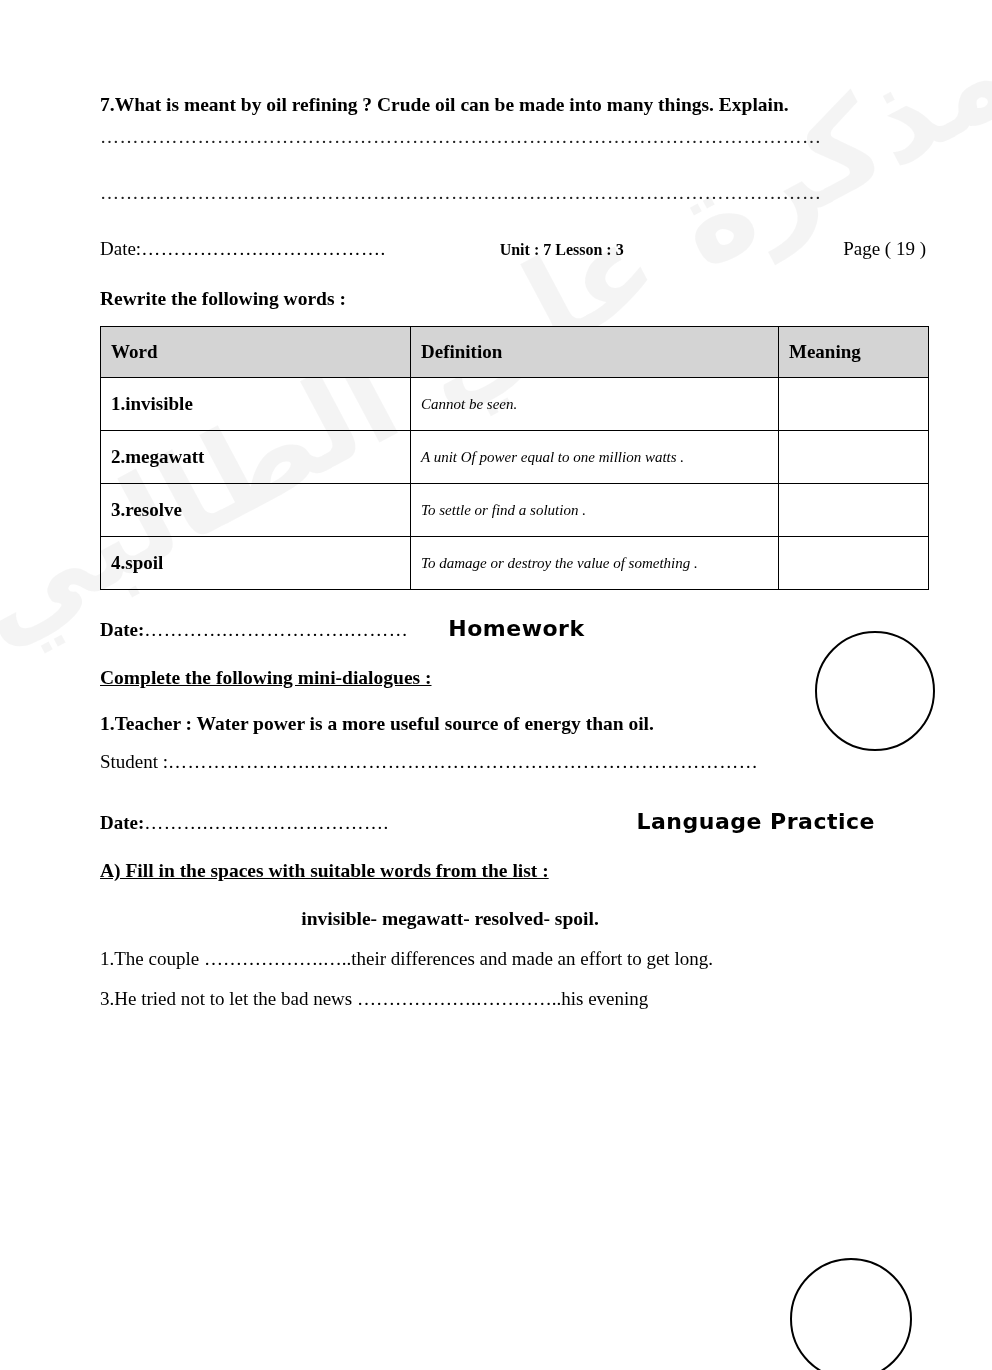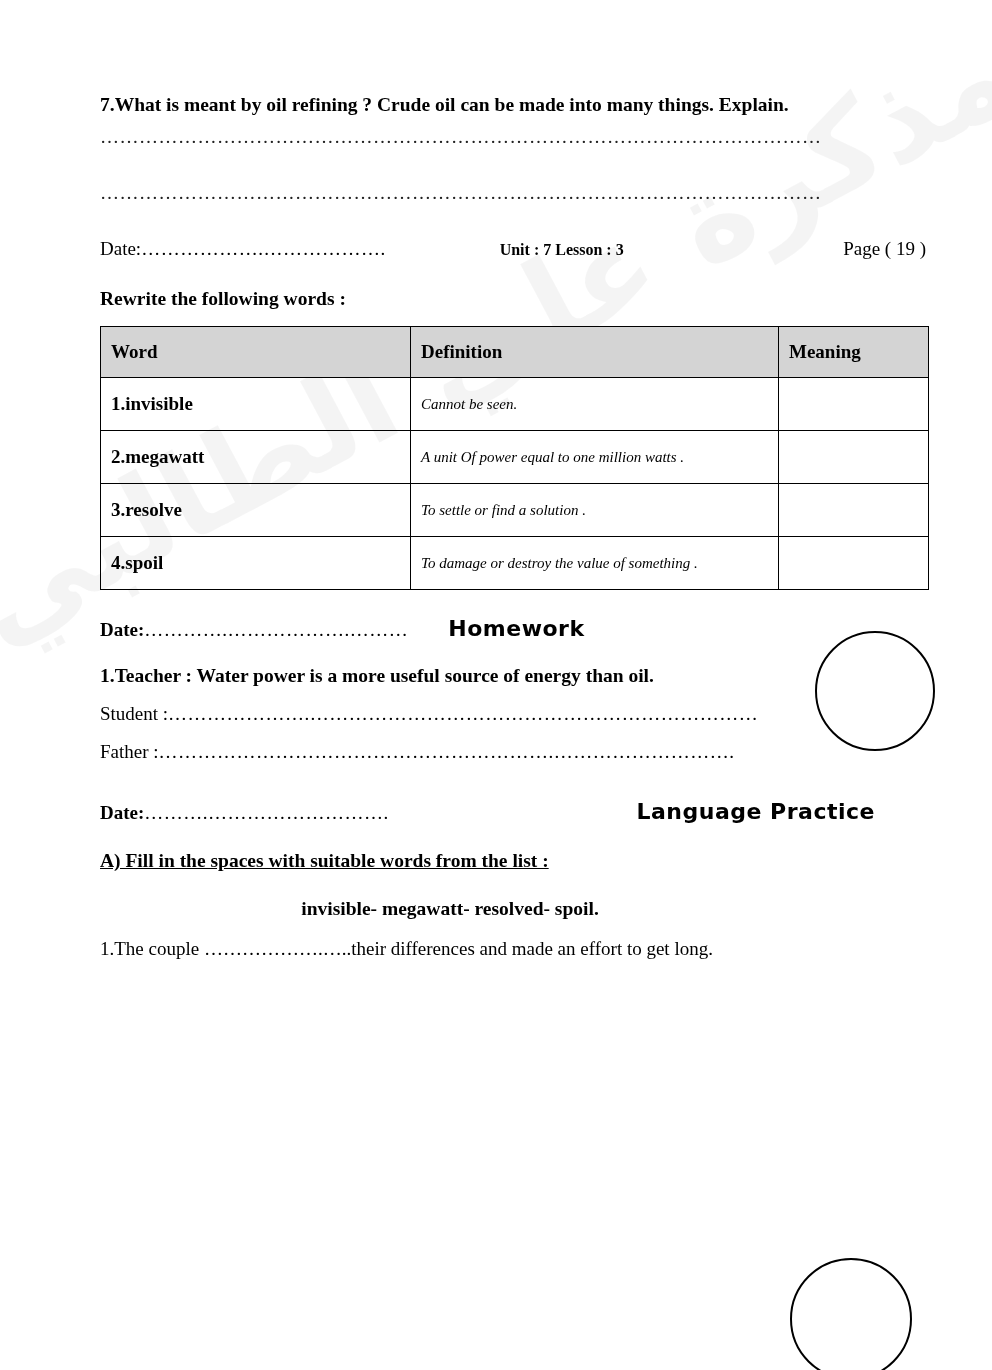--- a/index.html
+++ b/index.html
@@ -276,40 +276,40 @@
         </tr>
       </tbody>
     </table>
 
     <div class="hw-row">
       <span class="date-label">Date:</span>
       <span class="date-dots">………….……………….………</span>
       <span class="homework-title">Homework</span>
     </div>
 
+    <div>
+      <span class="underlined-head">Complete the following mini-dialogues :</span>
+    </div>
 
     <div class="dialogue-q">1.Teacher : Water power is a more useful source of energy  than oil.</div>
     <div class="answer-line">
       <span class="lbl">Student :</span>
       <span class="dots">………………….……………………………………………………………</span>
     </div>
 
-    <div class="answer-line">
-      <span class="lbl">Father :</span>
-      <span class="dots">…………………………………………………….……………………….</span>
-    </div>
 
     <div class="lang-row">
       <span class="date-label">Date:</span>
       <span class="date-dots">……….……………………….</span>
       <span class="lang-title">Language Practice</span>
     </div>
 
     <div>
       <span class="underlined-head">A) Fill in the spaces with  suitable words  from the list :</span>
     </div>
 
     <div class="wordlist">invisible- megawatt- resolved- spoil.</div>
 
     <div class="fill-item">1.The couple ……………….…..their differences and made an effort to get long.</div>
+    <div class="fill-item">3.He tried not to let the bad news ……………….…………..his evening</div>
 
   </div>
 </div>
 
 </body></html>

